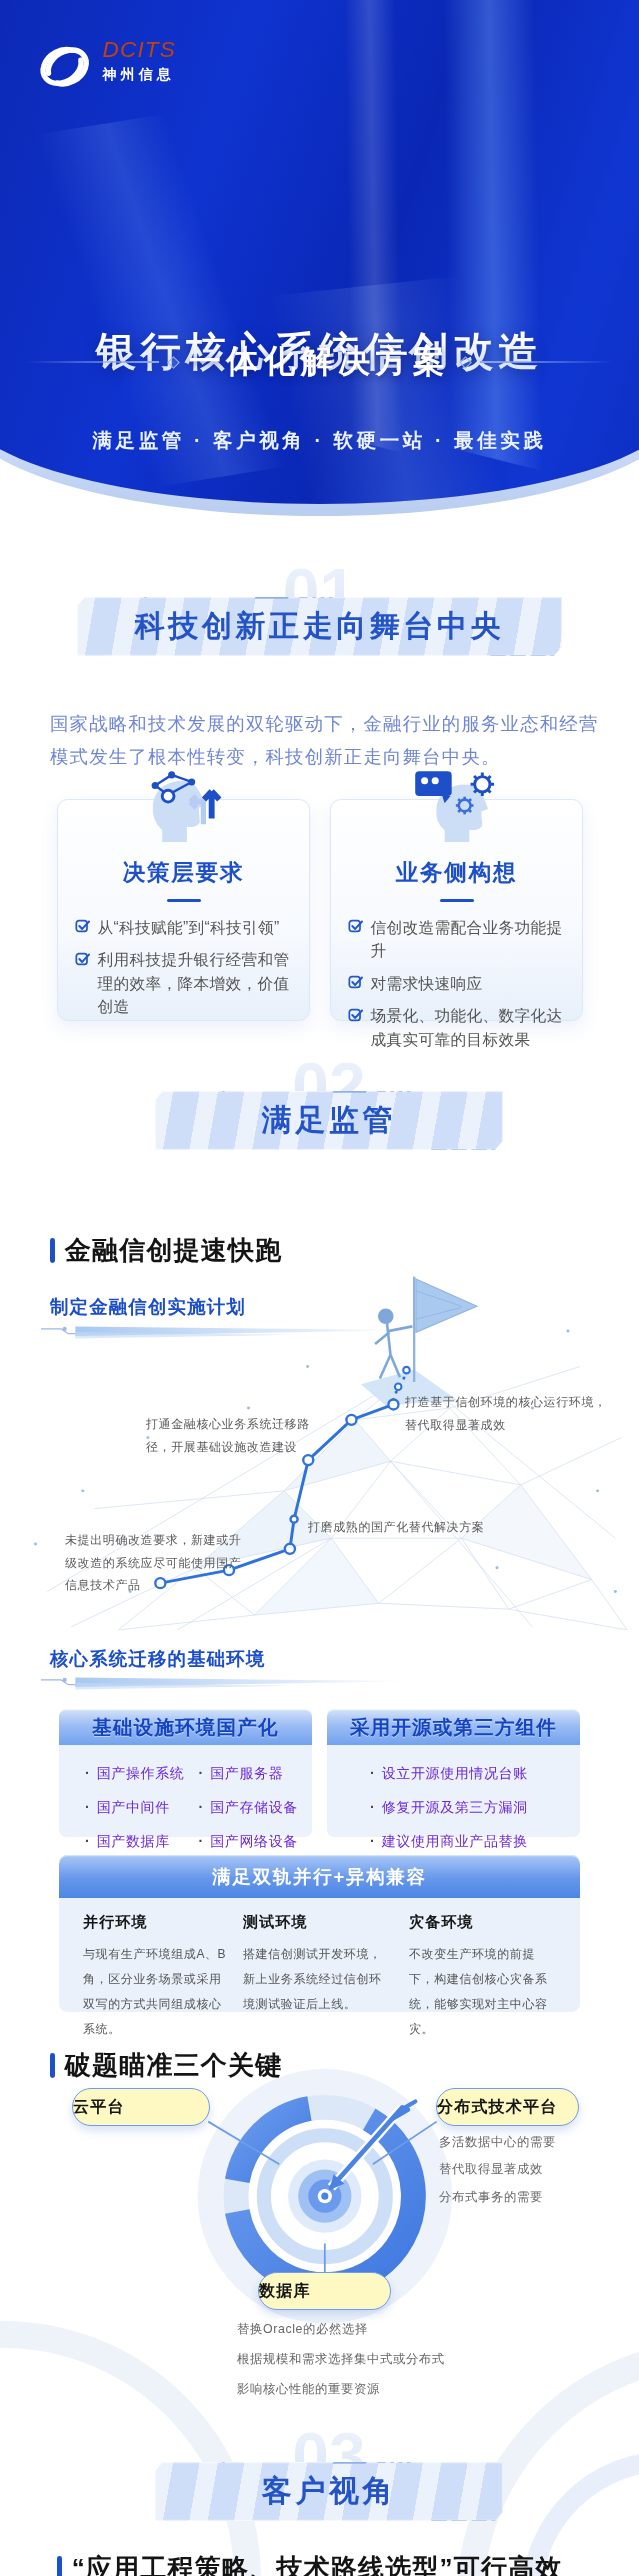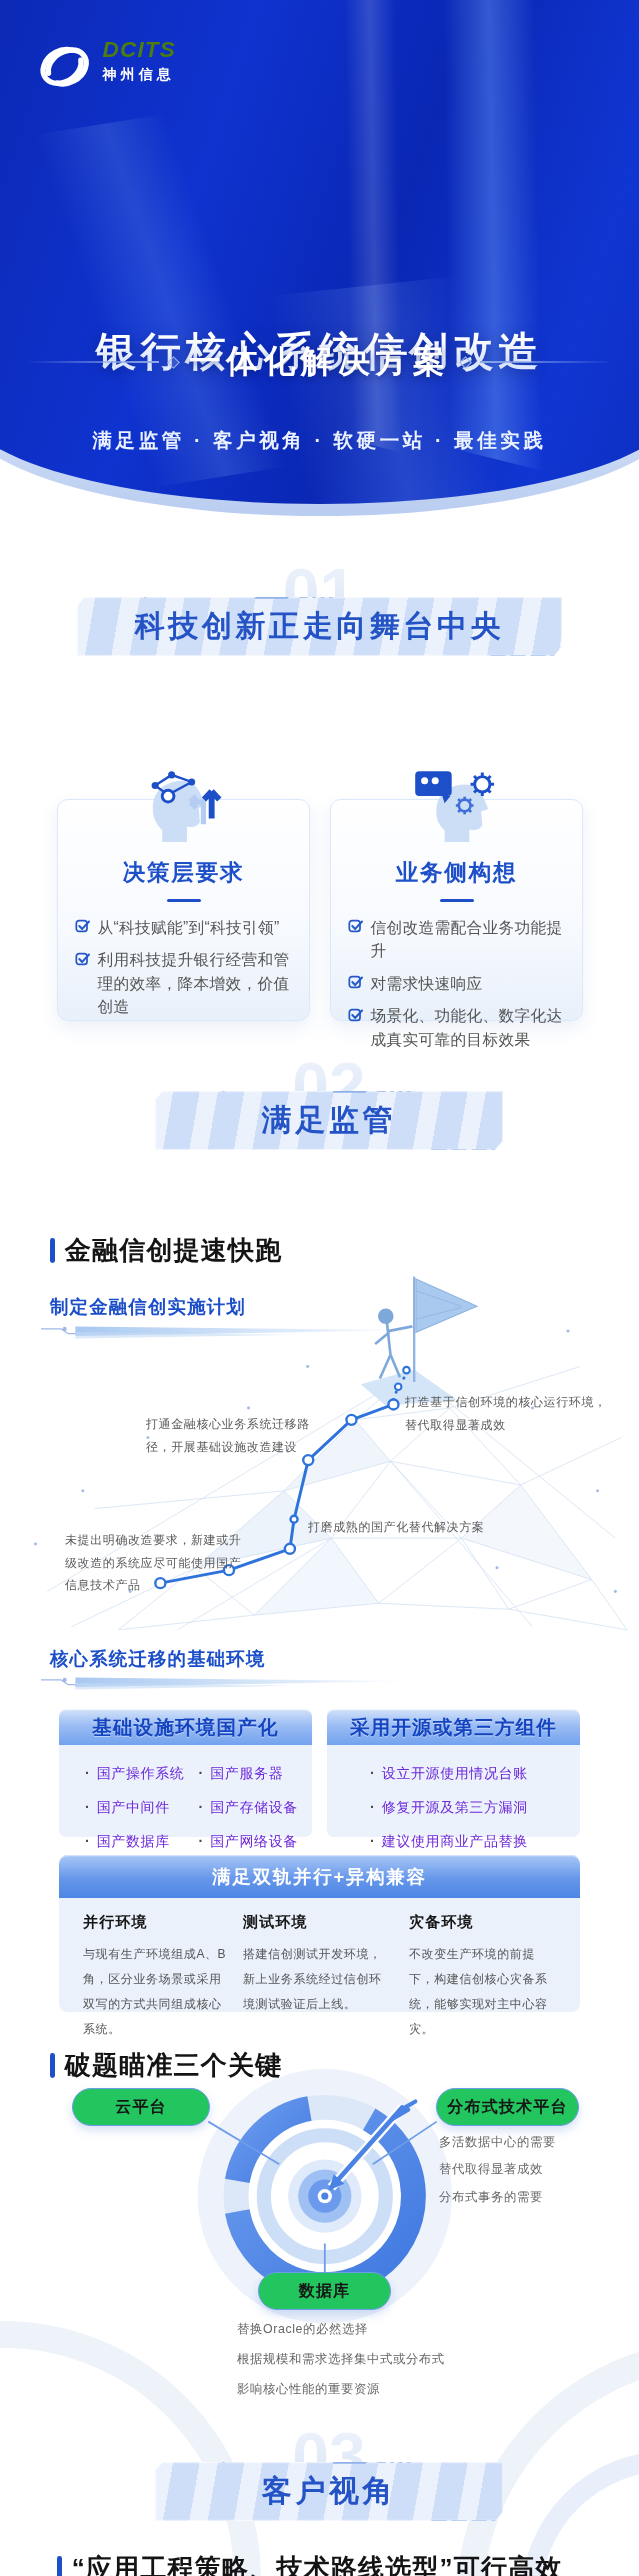--- a/index.html
+++ b/index.html
@@ -18,21 +18,21 @@
   .st1{top:-83px;right:-36px;width:450px;height:533px;transform:rotate(14deg);
        background:linear-gradient(75deg,transparent 42%,rgba(120,170,255,.38) 50%,transparent 58%);}
   .st2{top:-47px;right:154px;width:308px;height:485px;transform:rotate(14deg);
        background:linear-gradient(75deg,transparent 44%,rgba(255,255,255,.16) 50%,transparent 56%);}
   .st3{top:118px;left:-71px;width:533px;height:367px;transform:rotate(-9deg);
        background:linear-gradient(80deg,transparent 40%,rgba(90,130,230,.30) 52%,transparent 62%);}
   .st4{top:284px;left:107px;width:651px;height:249px;transform:rotate(-6deg);
        background:linear-gradient(85deg,transparent 35%,rgba(150,190,255,.18) 50%,transparent 64%);}
   .logo{position:absolute;top:39px;left:36px;display:flex;gap:9.5px;align-items:flex-start;}
   .logo-txt{display:flex;flex-direction:column;}
-  .logo-en{color:#4d7c0f;font-size:22.5px;font-weight:700;font-style:italic;letter-spacing:1.2px;line-height:1;}
+  .logo-en{color:#c2410c;font-size:22.5px;font-weight:400;font-style:italic;letter-spacing:1.2px;line-height:1;}
   .logo-cn{color:#fff;font-size:14px;font-weight:600;letter-spacing:4.1px;margin-top:5.3px;line-height:1;}
   .hero-title{top:297px;left:0;width:100%;text-align:center;font-size:40px;font-weight:800;
     letter-spacing:4.7px;background:linear-gradient(180deg,#ffffff 25%,#d7e2fa 70%,#f2f7ff 100%);
     -webkit-background-clip:text;background-clip:text;color:transparent;
     filter:drop-shadow(0 3.6px 7px rgba(5,20,90,.45));}
   .sub-row{top:340px;left:0;width:100%;display:flex;align-items:center;justify-content:center;gap:10.7px;}
   .sline{width:133px;height:1.2px;background:linear-gradient(90deg,rgba(150,175,240,0),#8ea9e8);}
   .sline.r{background:linear-gradient(90deg,#8ea9e8,rgba(150,175,240,0));}
   .sdia{width:7px;height:7px;border:1.2px solid #9db6ee;transform:rotate(45deg);background:rgba(255,255,255,.12);}
   .hero-sub{color:#ffffff;font-size:32px;font-weight:600;letter-spacing:5.3px;text-shadow:0 2.4px 6px rgba(5,20,90,.4);}
@@ -95,22 +95,22 @@
     display:flex;align-items:center;justify-content:center;
     background:linear-gradient(180deg,#a9c7f6 0%,#6697ea 55%,#4c86e5 100%);
     box-shadow:inset 0 1.2px 0 rgba(255,255,255,.5);}
   .dual-h span{color:#fff;font-size:18.4px;font-weight:800;letter-spacing:1.8px;}
   .dual-b{top:1898px;left:59px;width:521px;height:114px;background:#eaf1fb;border-radius:0 0 8.3px 8.3px;
     display:grid;grid-template-columns:160px 166px 1fr;padding:15.4px 16.6px 0 24px;box-sizing:border-box;}
   .dcol h4{margin:0 0 9.5px 0;font-size:15px;font-weight:800;color:#161616;letter-spacing:1.2px;}
   .dcol p{margin:0;font-size:12px;color:#555;line-height:25px;letter-spacing:0.6px;width:145px;}
 
   
-  .pill{border:1.8px solid #6e9cea;border-radius:20px;background:#22c55e;z-index:3;
-    display:flex;align-items:center;justify-content:center;
+  .pill{border:1.8px solid #6e9cea;border-radius:20px;background:#fef9c3;z-index:3;
+    display:flex;align-items:center;
     box-shadow:0 4.7px 9.5px rgba(110,150,220,.28);}
   .pill span{font-size:16px;font-weight:800;color:#161616;letter-spacing:1.2px;}
   .ktext div{font-size:12.4px;color:#666;letter-spacing:0.6px;height:15px;margin-bottom:12.4px;}
   .dbtext div{font-size:12.4px;color:#666;letter-spacing:0.6px;height:15px;margin-bottom:15px;}
 
   .bgc{border-radius:50%;z-index:0;}
   .bgc1{top:2321px;left:-255px;width:462px;height:462px;border:27px solid #eef3fa;}
   .bgc2{top:2339px;left:456px;width:474px;height:474px;border:27px solid #eef3fa;}
   .bgc3{top:2451px;left:521px;width:255px;height:255px;border:20px solid #e9effa;}
 
@@ -194,20 +194,21 @@
           <rect x="214" y="40" width="12" height="12"></rect>
         <rect x="238" y="40" width="12" height="12"></rect>
           <rect x="262" y="40" width="12" height="12"></rect>
         <rect x="286" y="40" width="12" height="12"></rect>
           <rect x="310" y="40" width="12" height="12"></rect>
         <rect x="166" y="44" width="9" height="9"></rect>
       </g>
     </svg>
   </div>
 
+  <p class="abs intro" style="margin:0;">国家战略和技术发展的双轮驱动下，金融行业的服务业态和经营模式发生了根本性转变，科技创新正走向舞台中央。</p>
 
   <div class="abs info-card ic1">
     <svg class="card-icon" width="101" height="73" viewBox="0 0 170 124">
       <path d="M48 124 V104 Q30 88 32 62 Q35 30 66 22 Q100 14 112 40 L122 62 L110 66 L112 90 Q107 101 90 98 L90 124 Z" fill="#c9dcf6" opacity=".95"></path>
       <path d="M118 94 V56 H96 M96 56 l10 -10 M96 56 l10 10" fill="none" stroke="#b5cdf2" stroke-width="9"></path>
       <path d="M132 84 V38 M132 38 l-13 14 M132 38 l13 14" fill="none" stroke="#1d50c8" stroke-width="10"></path>
       <g stroke="#1d50c8" stroke-width="4" fill="none">
         <path d="M36 28 L64 10 L98 22 L58 44 Z"></path>
       </g>
       <circle cx="36" cy="28" r="6" fill="#1d50c8"></circle>

